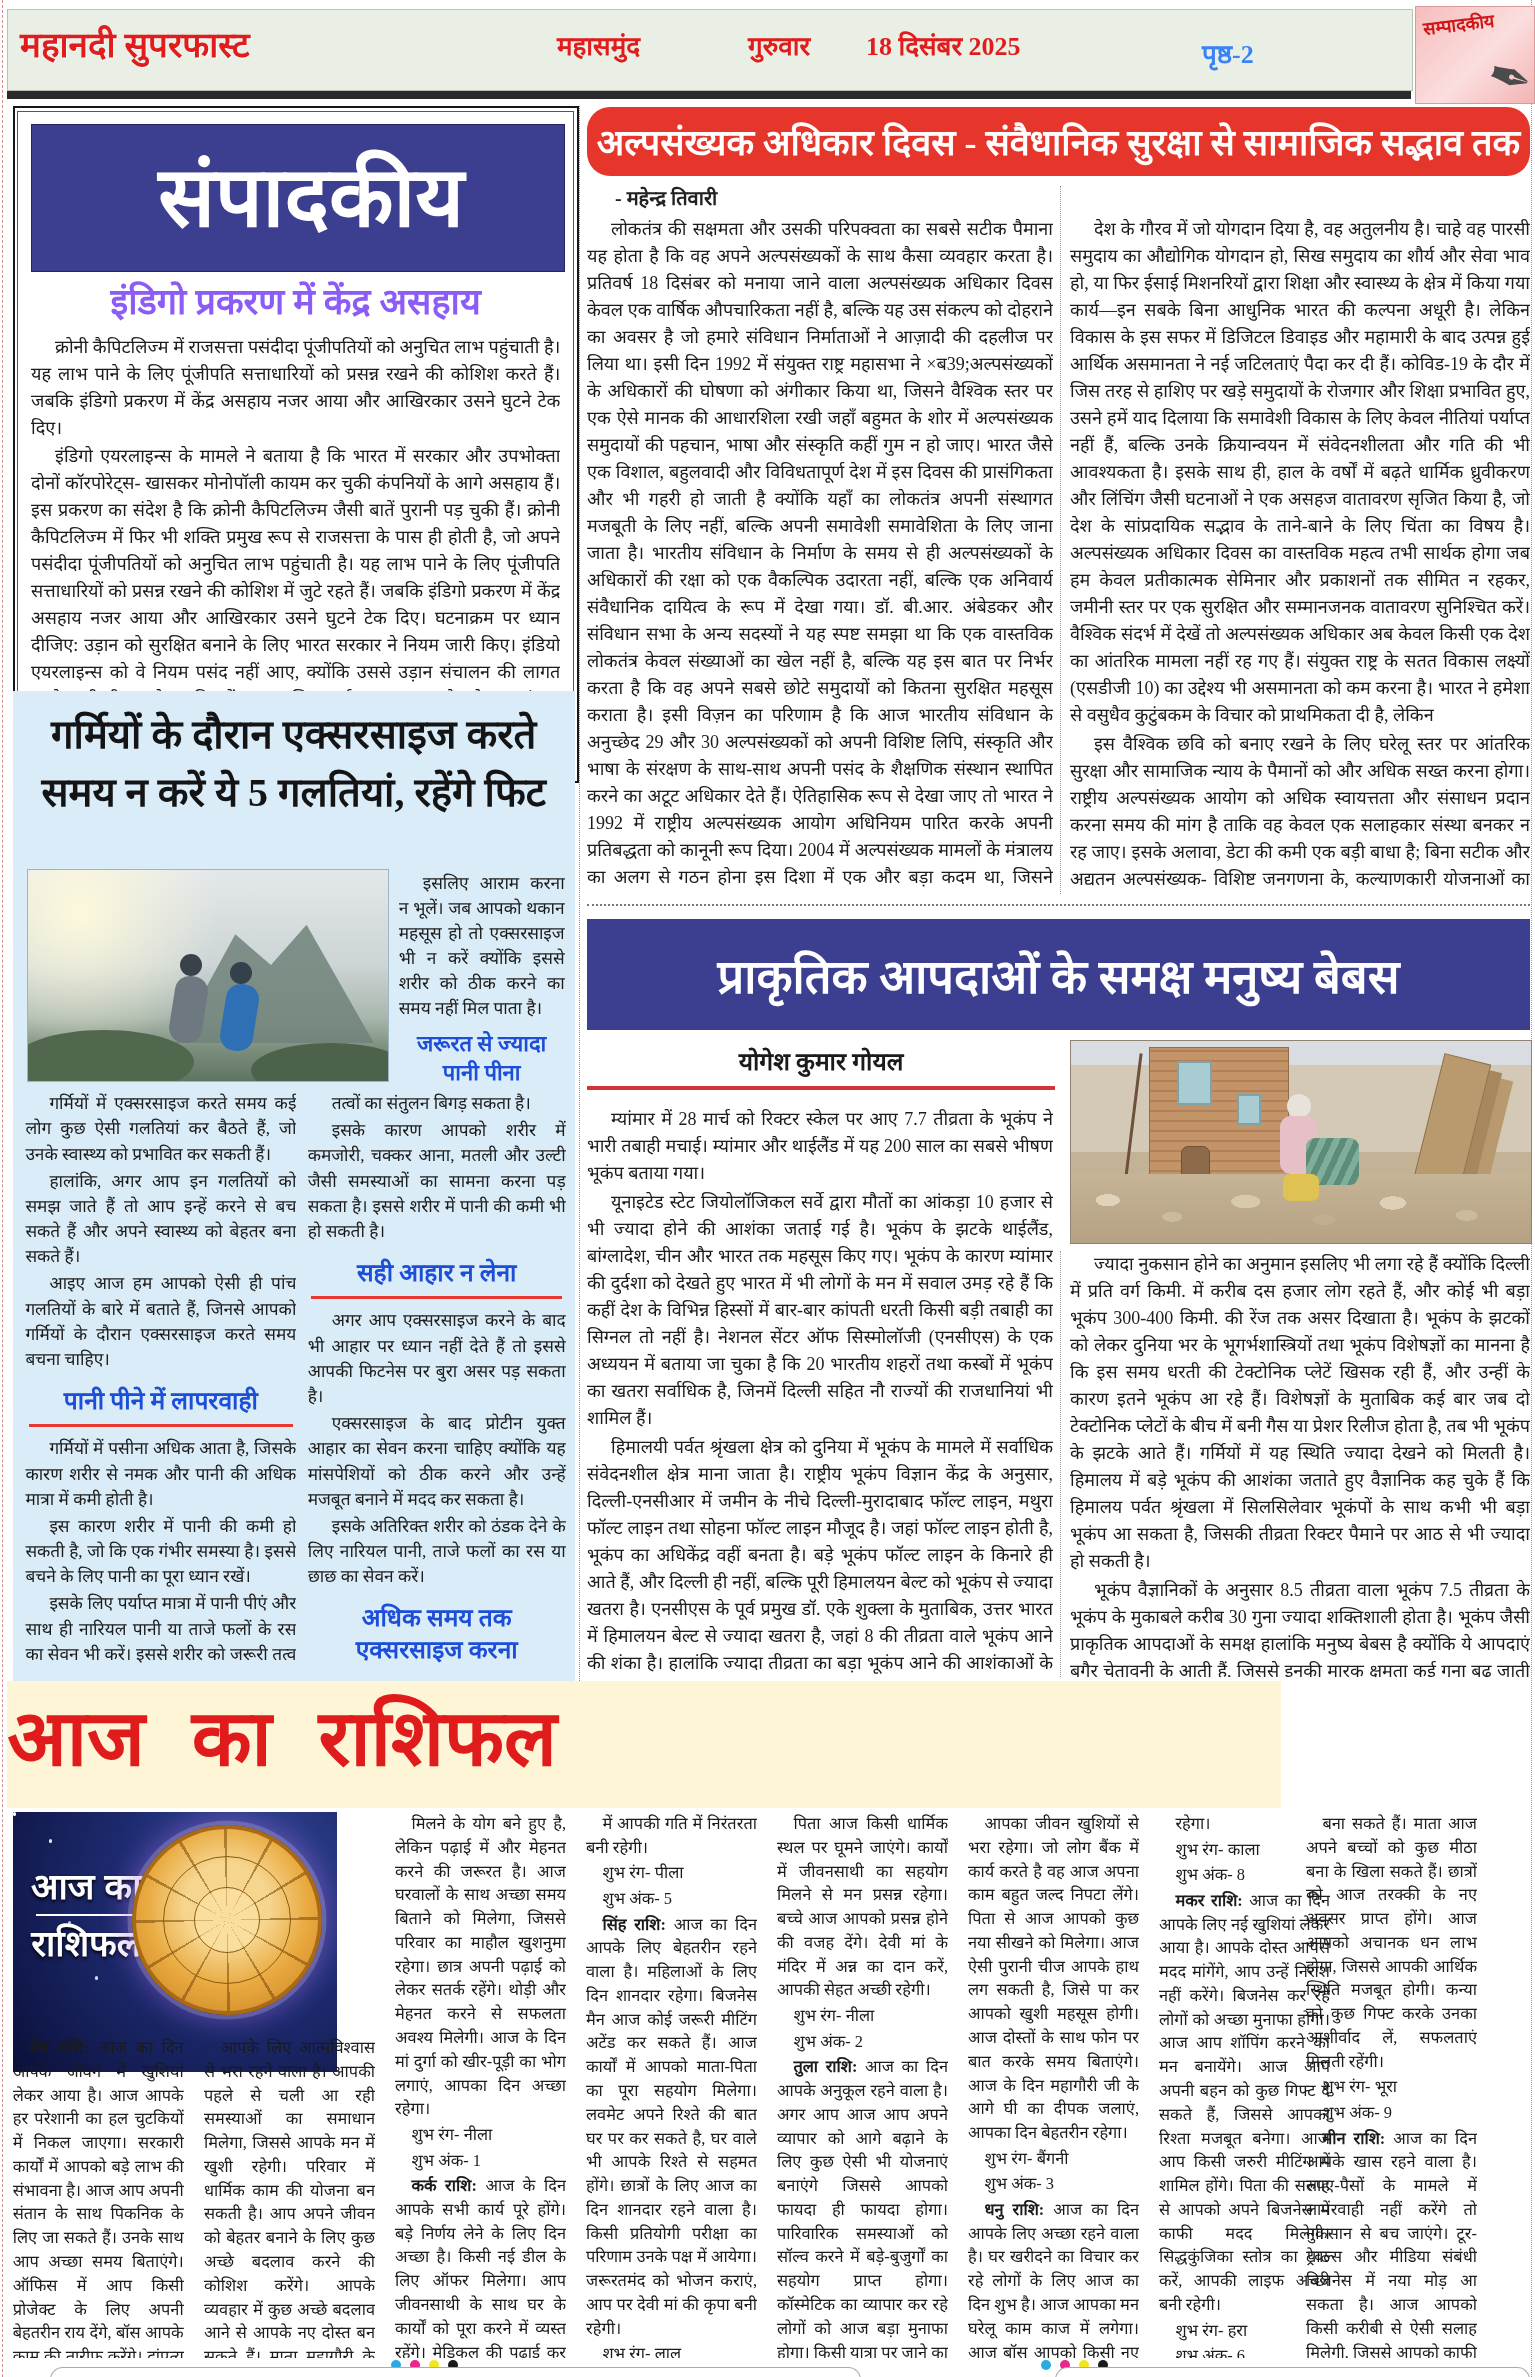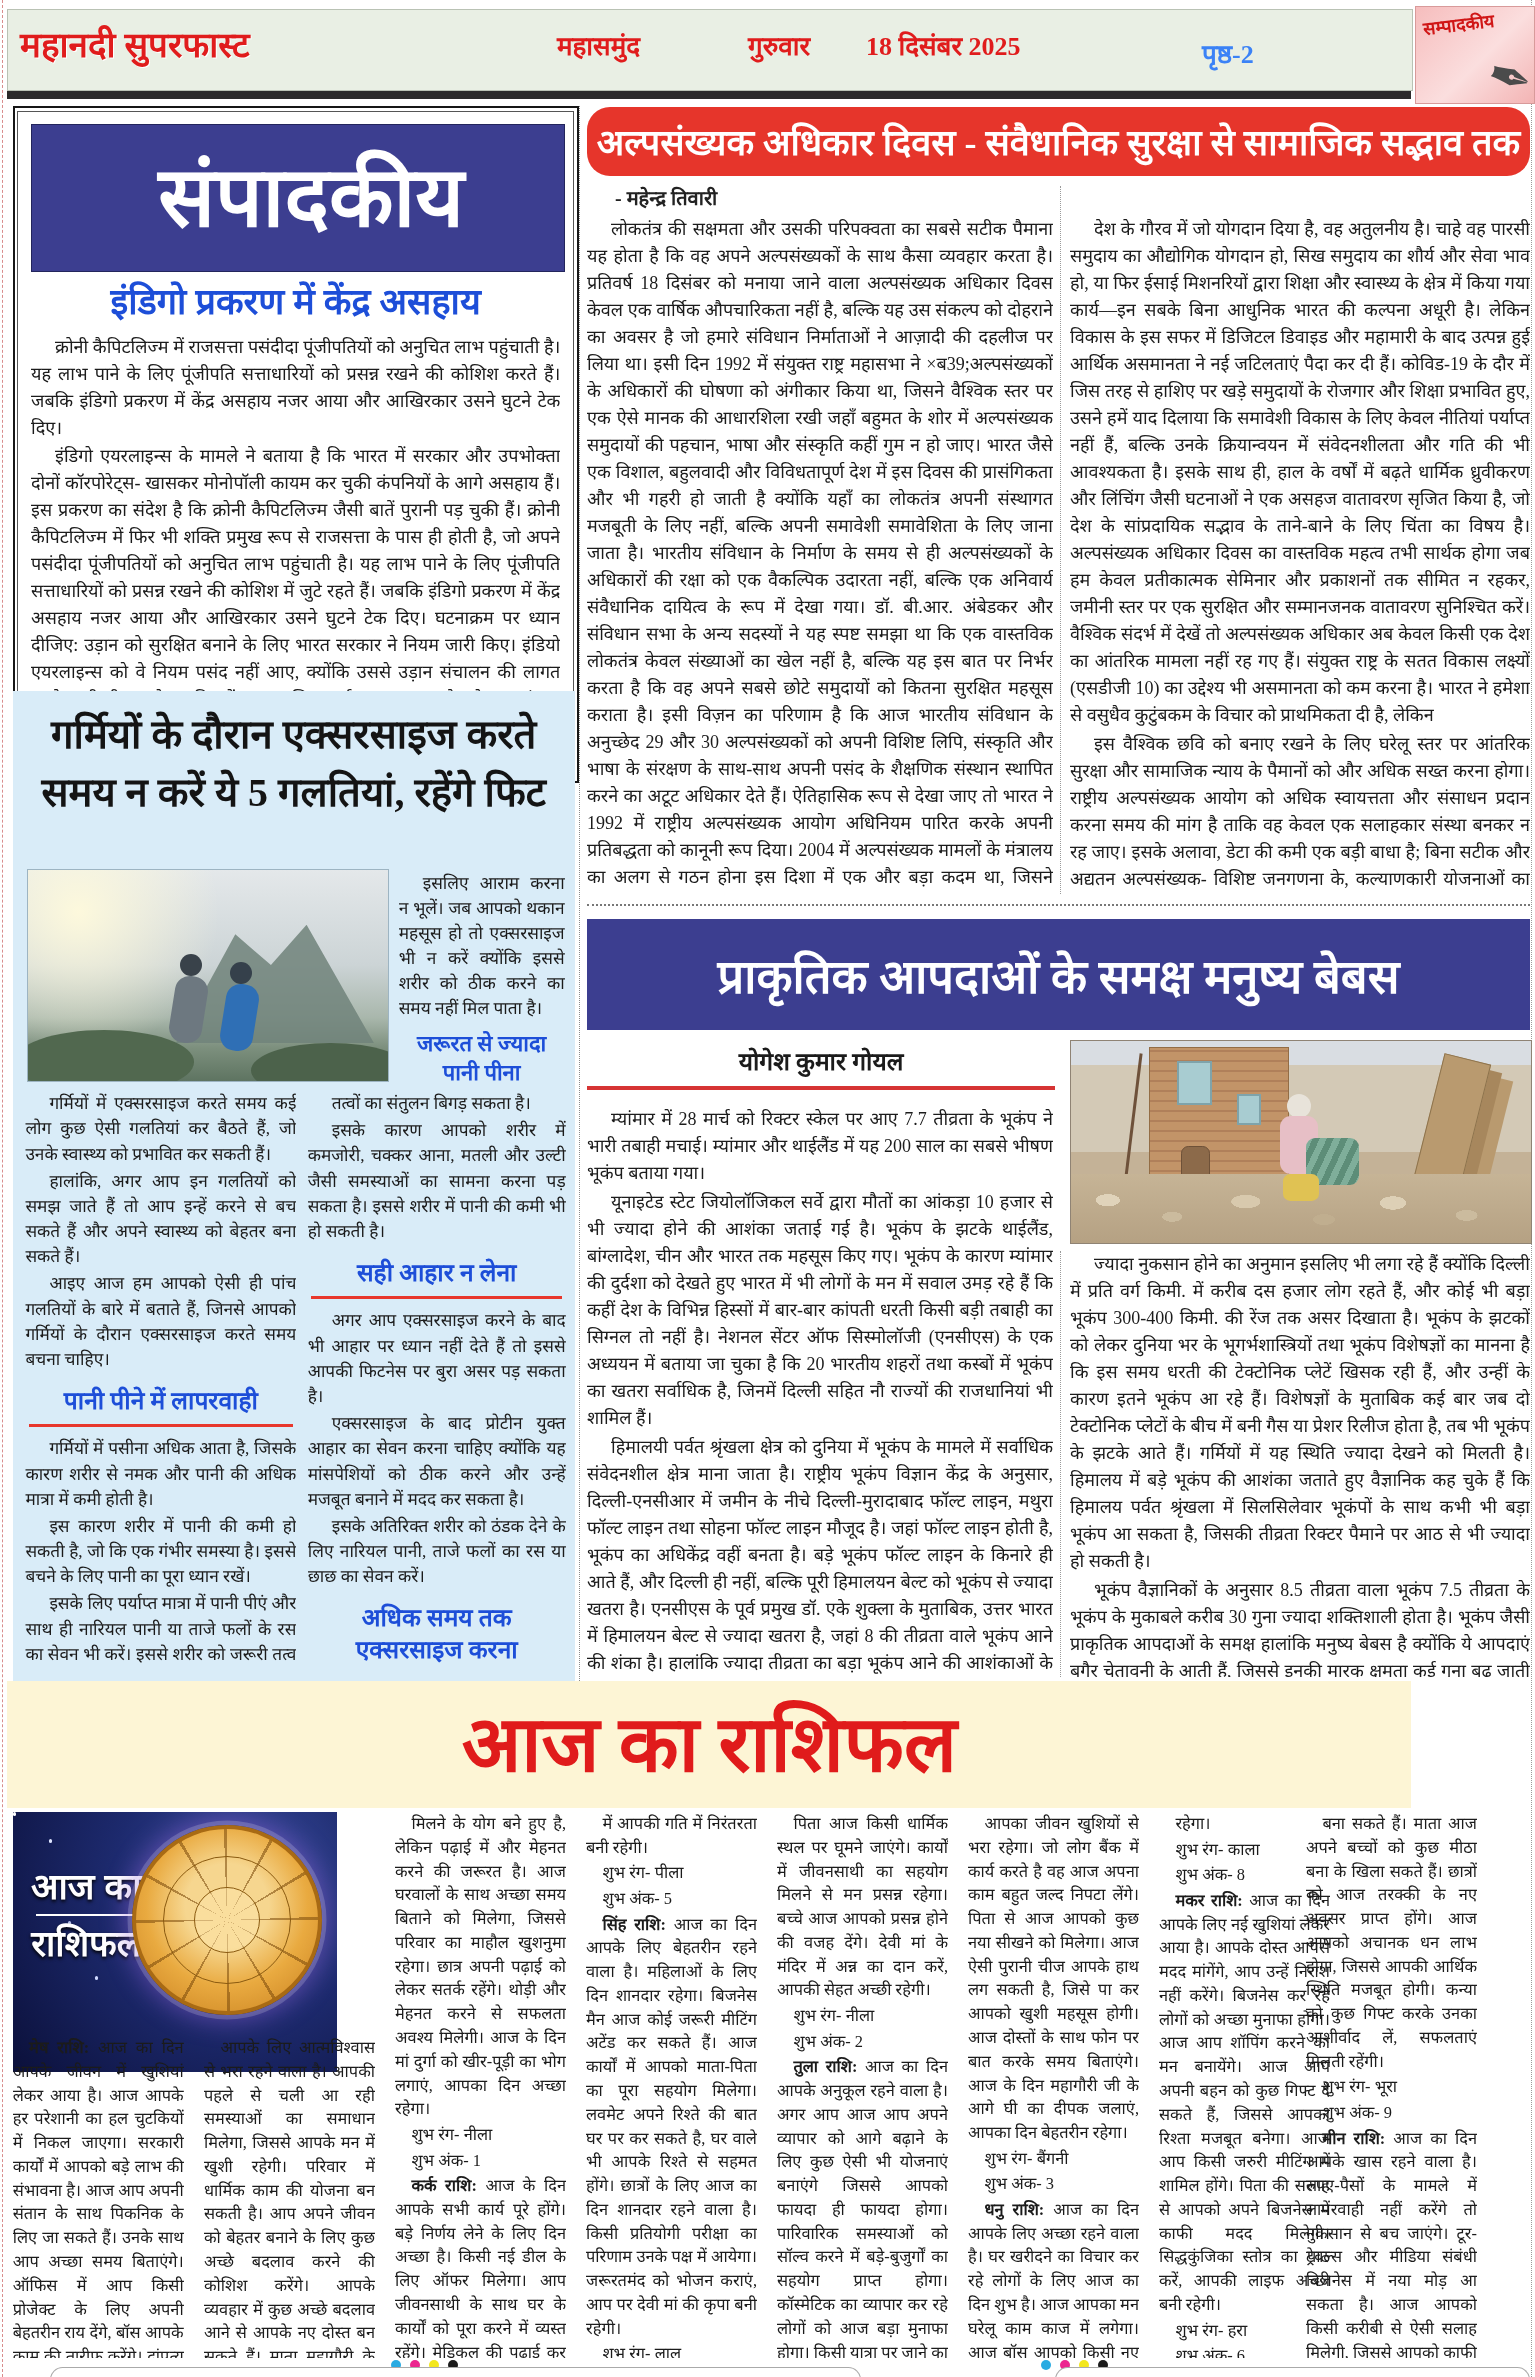--- a/index.html
+++ b/index.html
@@ -24,21 +24,21 @@
              transform:rotate(-7deg);font-family:"Liberation Sans",sans-serif;}
   .pen-icon{position:absolute;right:1.8px;bottom:-5.5px;font-size:53px;color:#4b4b4b;transform:rotate(18deg);}
 
   
   .editorial{position:absolute;left:12.7px;top:106px;width:562px;height:673px;border:2.7px solid #161616;
              background:#fff;}
   .ed-inner{position:absolute;inset:2.7px;border:0.9px solid #555;padding:9px 12.7px;overflow:hidden;}
   .ed-banner{margin:3.6px auto 7.3px auto;width:506px;height:146px;background:#3c3e90;border:1.8px solid #23255c;
              display:flex;align-items:center;justify-content:center;padding-left:26px;}
   .ed-banner span{color:#ffffff;font-size:84px;font-weight:bold;line-height:1.1;}
-  .ed-head{margin:1.8px 0 9px 0;text-align:center;font-size:36px;font-weight:bold;color:#1d4ed8;line-height:1.25;}
+  .ed-head{margin:1.8px 0 9px 0;text-align:center;font-size:36px;font-weight:bold;color:#8b5cf6;line-height:1.25;}
   .ed-body{font-size:18px;line-height:1.5;text-align:justify;overflow:hidden;height:414px;}
   .ed-body p, .m-col p, .q-col p, .ex-flow p, .h-col p{margin:0 0 1.8px 0;text-indent:24px;}
 
   
   .red-banner{position:absolute;left:587px;top:107px;width:943px;height:69px;background:#e6352b;
               display:flex;align-items:center;justify-content:center;border-radius:23px;}
   .red-banner span{color:#fff;font-size:36px;font-weight:bold;white-space:nowrap;}
   .m-byline{position:absolute;left:615px;top:184px;font-size:20px;font-weight:bold;color:#222;}
   .m-col{position:absolute;top:216px;height:677px;font-size:18px;line-height:1.5;text-align:justify;overflow:hidden;}
   .m-col1{left:587px;width:466px;}
@@ -105,22 +105,22 @@
            font-size:17.3px;line-height:1.45;text-align:justify;}
   .ex-col1{position:absolute;left:12.7px;top:400px;width:271px;height:578px;overflow:hidden;
            font-size:17.3px;line-height:1.46;text-align:justify;}
   .ex-col2{position:absolute;left:295px;top:400px;width:258px;height:578px;overflow:hidden;
            font-size:17.3px;line-height:1.46;text-align:justify;}
   .sub{margin:12.7px 3.6px 9px 3.6px;padding-bottom:7.3px;text-align:center;font-size:24.6px;font-weight:bold;
        color:#1d4ed8;border-bottom:3.6px solid #e8372c;line-height:1.3;}
   .ex-side .sub{font-size:22px;margin-top:9px;}
 
   
-  .horo-band{position:absolute;left:7.3px;top:1681px;width:1404px;height:127px;background:#fdf5d5;
-             display:flex;align-items:center;justify-content:center;}
+  .horo-band{position:absolute;left:7.3px;top:1681px;width:1274px;height:127px;background:#fdf5d5;
+             display:flex;align-items:center;justify-content:flex-start;font-family:Liberation Mono, monospace;}
   .horo-band span{color:#e01b1b;font-size:78px;font-weight:bold;line-height:1.1;}
   .horo-body{position:absolute;left:0;top:1812px;width:1535px;height:549px;}
   .zodiac{position:absolute;left:12.7px;top:0;width:324px;height:260px;overflow:hidden;
           background:radial-gradient(circle at 72% 28%, #3d51a3 0%, #1d2a6e 45%, #0b103a 100%);}
   .zodiac::before{content:"";position:absolute;left:0;top:0;width:3.6px;height:3.6px;border-radius:50%;background:#fff;
      box-shadow:36px 27px 0 #dfe6ff,82px 164px 0 #cfd8ff,136px 55px 0 #ffffff,55px 109px 0 #b9c4f2,
                 218px 182px 0 #dfe6ff,273px 36px 0 #cfd8ff,182px 127px 0 #ffffff,300px 136px 0 #b9c4f2;}
   .z-text{position:absolute;left:14.6px;top:53px;width:118px;text-align:center;color:#fff;
           font-family:"Liberation Sans",sans-serif;font-weight:bold;}
   .z-line1{display:block;font-size:36px;line-height:1.2;text-shadow:0 1.8px 3.6px #000;}

